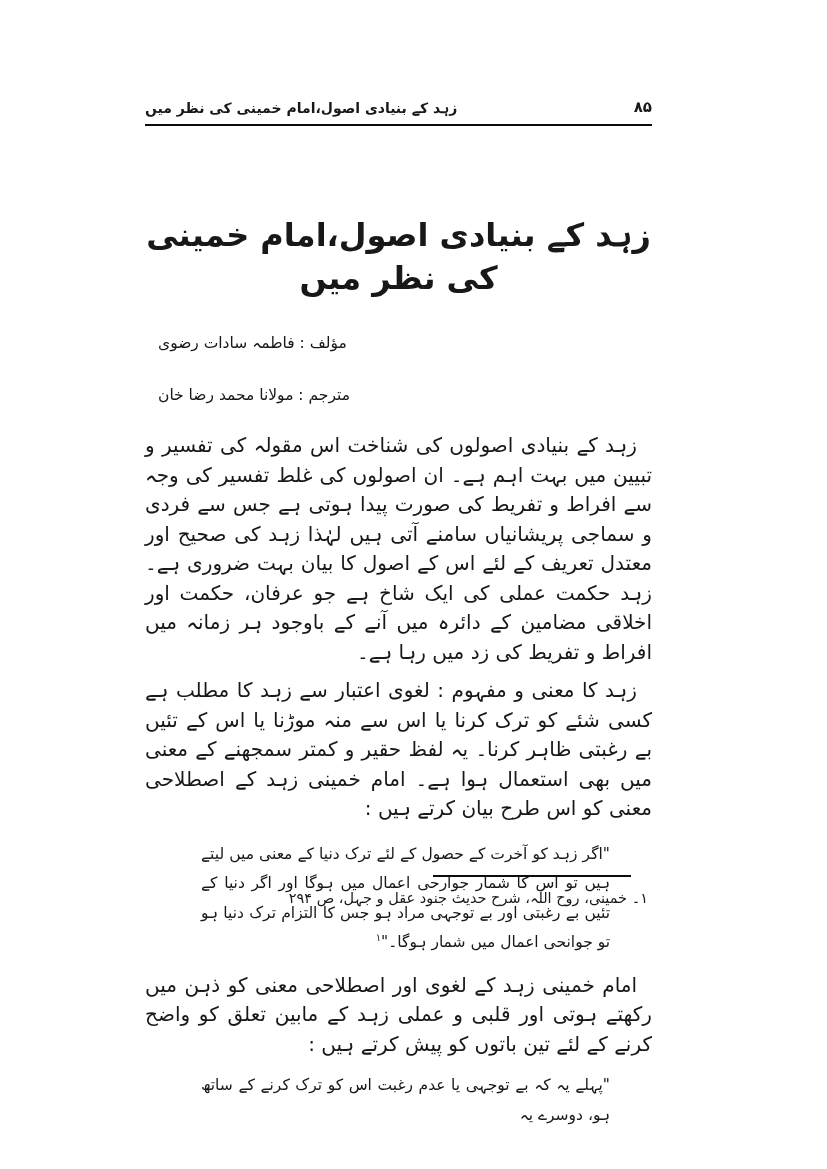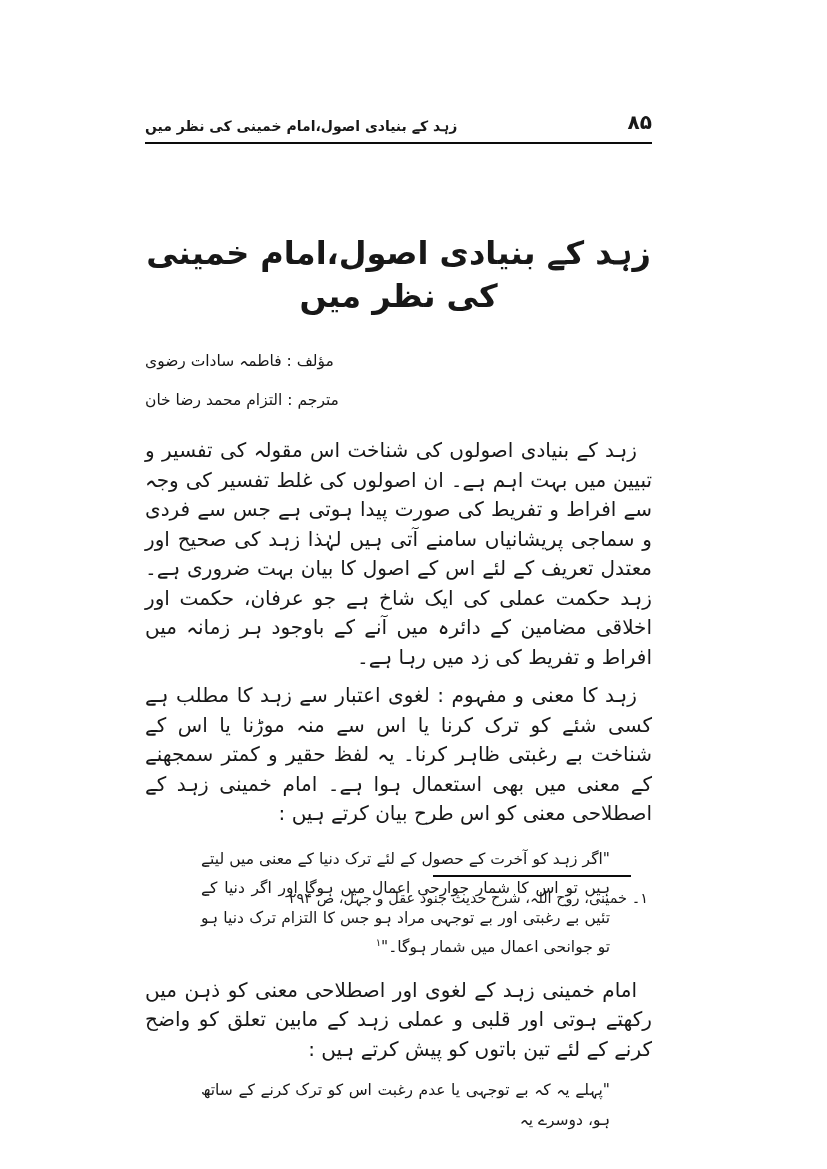--- a/index.html
+++ b/index.html
@@ -12,41 +12,41 @@
     width: 827px;
     height: 1169px;
     background: #ffffff;
     overflow: hidden;
     font-family: "DejaVu Sans", sans-serif;
     color: #181818;
   }
   .content {
     position: absolute;
     left: 145px;
-    top: 16px;
+    top: 4px;
     width: 507px;
     direction: rtl;
   }
   
   .running-header {
     direction: ltr;
     display: flex;
     justify-content: space-between;
     align-items: flex-end;
     padding-top: 94px;
   }
   .running-title {
     direction: rtl;
     font-size: 14px;
     font-weight: bold;
     white-space: nowrap;
   }
   .page-number {
     direction: rtl;
-    font-size: 20px;
+    font-size: 15px;
     font-weight: bold;
     padding-left: 2px;
   }
   .header-rule {
     height: 0;
     border: none;
     border-top: 2px solid #0c0c0c;
     margin: 8px 0 0 0;
   }
   
@@ -55,21 +55,21 @@
     text-align: center;
     font-size: 32px;
     font-weight: bold;
     line-height: 1.35;
   }
   .byline {
     margin-top: 24px;
     text-align: left;
   }
   .byline p {
-    margin: 0;
+    margin: 13px;
     font-size: 15.5px;
     line-height: 39px;
     white-space: nowrap;
   }
   .body-para {
     margin: 0;
     font-size: 20px;
     line-height: 29.5px;
     text-align: justify;
     text-align-last: right;
@@ -130,26 +130,26 @@
     <div class="running-header">
       <span class="running-title">زہد کے بنیادی اصول،امام خمینی کی نظر میں</span>
       <span class="page-number">۸۵</span>
     </div>
     <hr class="header-rule">
 
     <h1 class="article-title">زہد کے بنیادی اصول،امام خمینی کی نظر میں</h1>
 
     <div class="byline">
       <p>مؤلف : فاطمہ سادات رضوی</p>
-      <p>مترجم : التزام محمد رضا خان</p>
+      <p>مترجم : مولانا محمد رضا خان</p>
     </div>
 
     <p class="body-para indent para-1">زہد کے بنیادی اصولوں کی شناخت اس مقولہ کی تفسیر و تبیین میں بہت اہم ہے۔ ان اصولوں کی غلط تفسیر کی وجہ سے افراط و تفریط کی صورت پیدا ہوتی ہے جس سے فردی و سماجی پریشانیاں سامنے آتی ہیں لہٰذا زہد کی صحیح اور معتدل تعریف کے لئے اس کے اصول کا بیان بہت ضروری ہے۔ زہد حکمت عملی کی ایک شاخ ہے جو عرفان، حکمت اور اخلاقی مضامین کے دائرہ میں آنے کے باوجود ہر زمانہ میں افراط و تفریط کی زد میں رہا ہے۔</p>
 
-    <p class="body-para indent para-2"><strong class="section-heading">زہد کا معنی و مفہوم</strong><span> : لغوی اعتبار سے زہد کا مطلب ہے کسی شئے کو ترک کرنا یا اس سے منہ موڑنا یا اس کے شناخت بے رغبتی ظاہر کرنا۔ یہ لفظ حقیر و کمتر سمجھنے کے معنی میں بھی استعمال ہوا ہے۔ امام خمینی زہد کے اصطلاحی معنی کو اس طرح بیان کرتے ہیں :</span></p>
+    <p class="body-para indent para-2"><strong class="section-heading">زہد کا معنی و مفہوم</strong><span> : لغوی اعتبار سے زہد کا مطلب ہے کسی شئے کو ترک کرنا یا اس سے منہ موڑنا یا اس کے تئیں بے رغبتی ظاہر کرنا۔ یہ لفظ حقیر و کمتر سمجھنے کے معنی میں بھی استعمال ہوا ہے۔ امام خمینی زہد کے اصطلاحی معنی کو اس طرح بیان کرتے ہیں :</span></p>
 
     <blockquote class="quote quote-1"><span>"اگر زہد کو آخرت کے حصول کے لئے ترک دنیا کے معنی میں لیتے ہیں تو اس کا شمار جوارحی اعمال میں ہوگا اور اگر دنیا کے تئیں بے رغبتی اور بے توجہی مراد ہو جس کا التزام ترک دنیا ہو تو جوانحی اعمال میں شمار ہوگا۔"</span><sup class="footnote-ref">۱</sup></blockquote>
 
     <p class="body-para indent para-3">امام خمینی زہد کے لغوی اور اصطلاحی معنی کو ذہن میں رکھتے ہوتی اور قلبی و عملی زہد کے مابین تعلق کو واضح کرنے کے لئے تین باتوں کو پیش کرتے ہیں :</p>
 
     <blockquote class="quote quote-2">"پہلے یہ کہ بے توجہی یا عدم رغبت اس کو ترک کرنے کے ساتھ ہو، دوسرے یہ</blockquote>
 
   </div>
 
   <div class="footnote-area">

